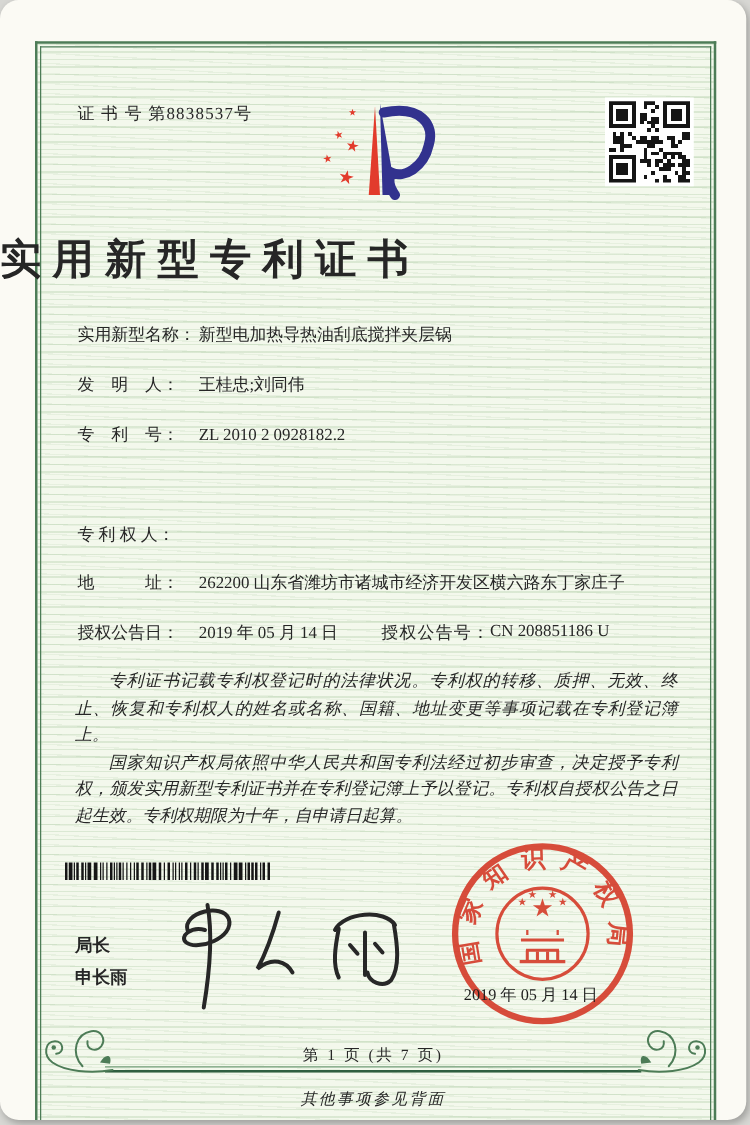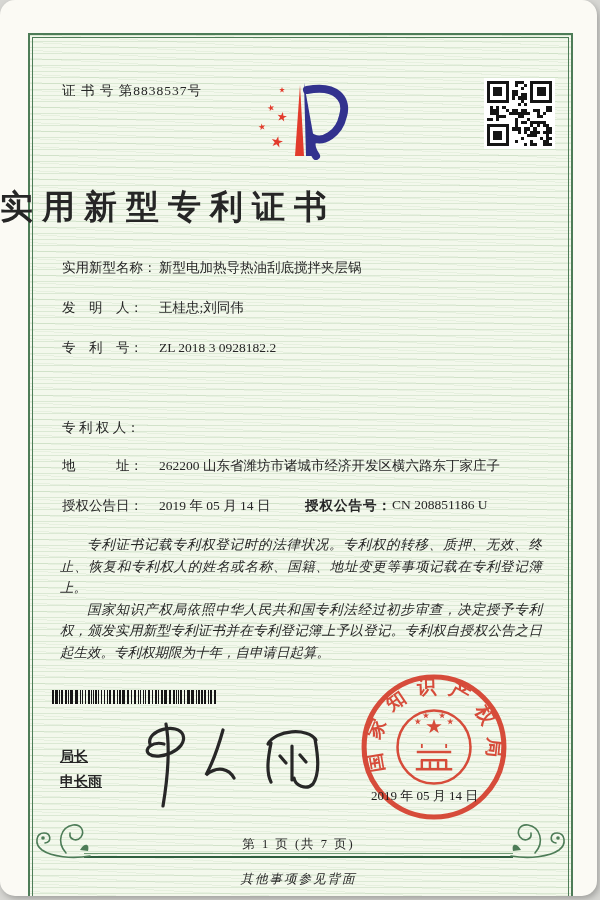--- a/index.html
+++ b/index.html
@@ -30,32 +30,32 @@
          font-size:33px;font-weight:700;letter-spacing:9px;}
 
   .field-row{position:absolute;left:62px;width:482px;display:flex;font-size:13.5px;line-height:18px;}
   .field-label{flex:0 0 97px;white-space:pre;}
   .field-value{flex:1;}
   .row-name{top:259px}.row-inventor{top:299px}.row-patentno{top:339px}
   .row-filing{top:379px}.row-patentee{top:419px}.row-address{top:457px}
   .row-grant{top:497px}
   .row-address .field-value{max-width:345px;}
   .grant-no-pair{position:absolute;left:305px;top:497px;font-size:13.5px;display:flex;}
-  .grant-no-pair .glabel{white-space:pre;letter-spacing:1px;font-weight:bold;}
+  .grant-no-pair .glabel{white-space:pre;letter-spacing:1px;}
 
   .body-text{position:absolute;left:60px;top:534px;width:482px;font-size:13.5px;
              line-height:21.5px;font-style:italic;text-align:justify;}
   .body-text p{text-indent:2em;}
 
   .barcode{position:absolute;left:52px;top:690px;width:168px;height:14px;display:flex;align-items:stretch;}
   .barcode div{background:#161616;}
   .barcode i{display:block;}
 
   .director{position:absolute;left:60px;top:744px;font-family:"Liberation Sans","DejaVu Sans",sans-serif;
-            font-weight:600;font-size:14px;line-height:25px;text-decoration:underline;}
+            font-weight:600;font-size:14px;line-height:25px;}
   .signature{position:absolute;left:128px;top:712px;width:215px;height:102px;}
   .seal{position:absolute;left:358px;top:671px;width:152px;height:152px;opacity:.9;}
   .seal-date{position:absolute;left:371px;top:787px;font-size:13px;color:#1d1d1d;z-index:5;}
 
   .page-info{position:absolute;left:0;top:836px;width:100%;text-align:center;font-size:12.5px;letter-spacing:2px;}
   .rule{position:absolute;left:84px;right:84px;top:853px;height:5px;
         border-top:1px solid #6f9a74;border-bottom:2.5px solid var(--rule-green);}
   .flourish{position:absolute;top:812px;width:62px;height:50px;}
   .flourish.left{left:30px;} .flourish.right{right:26px;}
   .back-note{position:absolute;left:0;top:871px;width:100%;text-align:center;
@@ -312,21 +312,21 @@
     <div class="field-row row-name">
       <span class="field-label">实用新型名称：</span>
       <span class="field-value">新型电加热导热油刮底搅拌夹层锅</span>
     </div>
     <div class="field-row row-inventor">
       <span class="field-label">发　明　人：</span>
       <span class="field-value">王桂忠;刘同伟</span>
     </div>
     <div class="field-row row-patentno">
       <span class="field-label">专　利　号：</span>
-      <span class="field-value">ZL 2018 3 0928182.2</span>
+      <span class="field-value">ZL 2010 2 0928182.2</span>
     </div>
     <div class="field-row row-patentee">
       <span class="field-label">专 利 权 人：</span>
     </div>
     <div class="field-row row-address">
       <span class="field-label">地　　　址：</span>
       <span class="field-value">262200 山东省潍坊市诸城市经济开发区横六路东丁家庄子</span>
     </div>
     <div class="field-row row-grant">
       <span class="field-label">授权公告日：</span>

